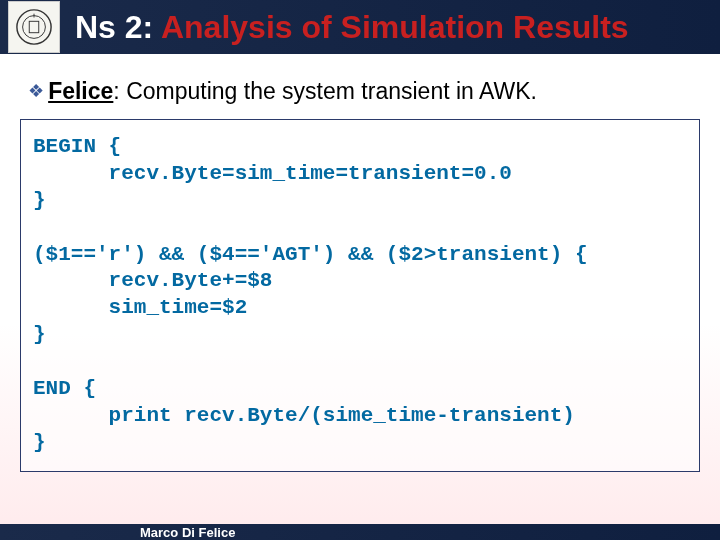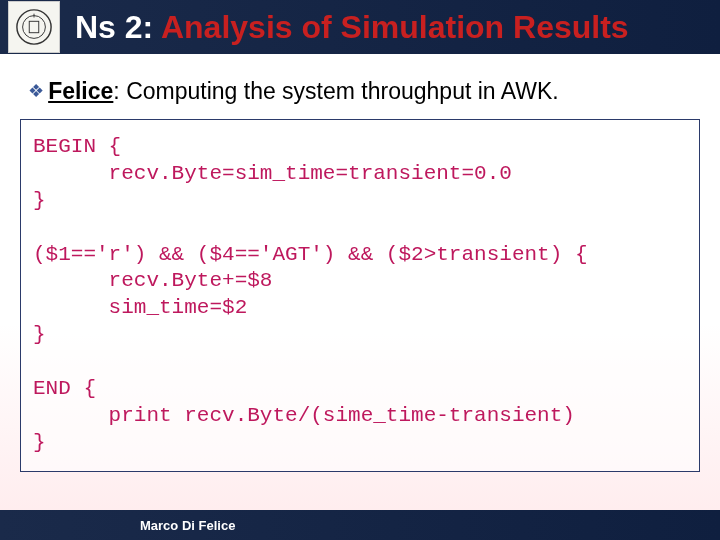--- a/index.html
+++ b/index.html
@@ -54,31 +54,31 @@
     text-decoration: underline;
     color: #000;
   }
   .codebox {
     margin: 0 20px;
     border: 1.5px solid #2b3a6a;
     background: rgba(255,255,255,0.6);
     padding: 14px 12px 14px 12px;
     font-family: "Courier New", Courier, monospace;
     font-size: 21px;
-    font-weight: normal;
-    color: #be185d;
+    font-weight: bold;
+    color: #0369a1;
     line-height: 1.28;
     white-space: pre;
   }
   .footer {
     position: absolute;
     bottom: 0;
     left: 0;
     right: 0;
-    height: 30px;
+    height: 16px;
     background: linear-gradient(to right, #1a2a4a 0%, #0f1f3f 100%);
     display: flex;
     align-items: center;
     color: #fff;
     font-size: 13px;
     font-weight: bold;
   }
   .footer-left {
     position: absolute;
     left: 140px;
@@ -99,21 +99,21 @@
       <rect x="15" y="14" width="10" height="12" fill="none" stroke="#333" stroke-width="1"></rect>
       <line x1="20" y1="10" x2="20" y2="6" stroke="#333" stroke-width="1"></line>
     </svg>
   </div>
   <div class="title">
     <span class="title-white">Ns 2: </span><span class="title-red">Analysis of Simulation Results</span>
   </div>
 </div>
 
 <div class="example-line">
-  <span class="bullet">❖</span><span class="example-label">Felice</span><span>: </span><span>Computing the system throughput in AWK.</span>
+  <span class="bullet">❖</span><span class="example-label">Felice</span><span>: </span><span>Computing the system transient in AWK.</span>
 </div>
 
 <div class="codebox"><span>BEGIN {</span>
 <span>      recv.Byte=sim_time=transient=0.0</span>
 <span>}</span>
 <span></span>
 <span>($1=='r') &amp;&amp; ($4=='AGT') &amp;&amp; ($2&gt;transient) {</span>
 <span>      recv.Byte+=$8</span>
 <span>      sim_time=$2</span>
 <span>}</span>

